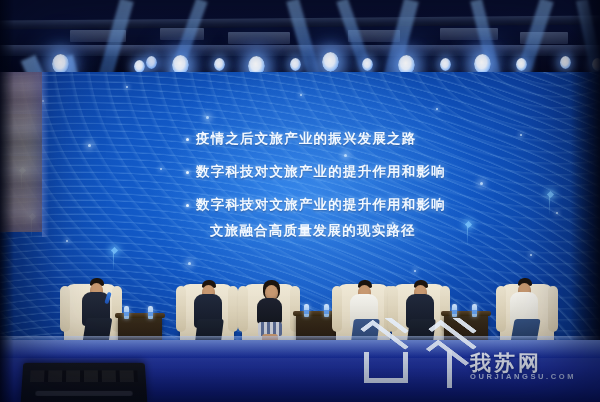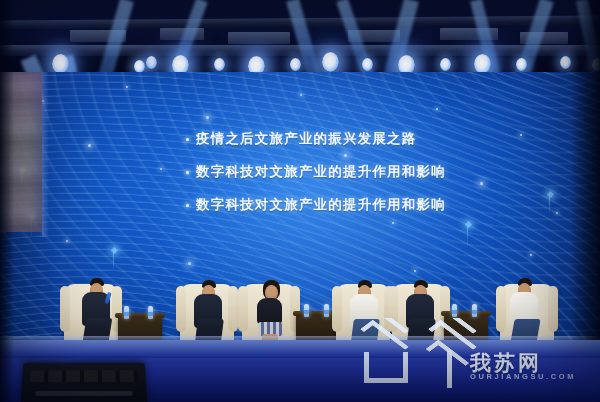--- a/index.html
+++ b/index.html
@@ -376,20 +376,24 @@
       <div class="bullet-row">
         <span class="bullet-dot"></span>
         <span class="bullet-text">数字科技对文旅产业的提升作用和影响</span>
       </div>
 
       <div class="bullet-row" style="margin-bottom:6px;">
         <span class="bullet-dot"></span>
         <span class="bullet-text">数字科技对文旅产业的提升作用和影响</span>
       </div>
 
+      <div class="bullet-row" style="padding-left:14px;">
+        <span class="bullet-dot hidden"></span>
+        <span class="bullet-text">文旅融合高质量发展的现实路径</span>
+      </div>
 
     </div>
   </div>
 
   <div class="seat-row">
 
     <div class="chair" style="left:64px;">
         <div class="legs">
           <i></i>
           <i></i>

